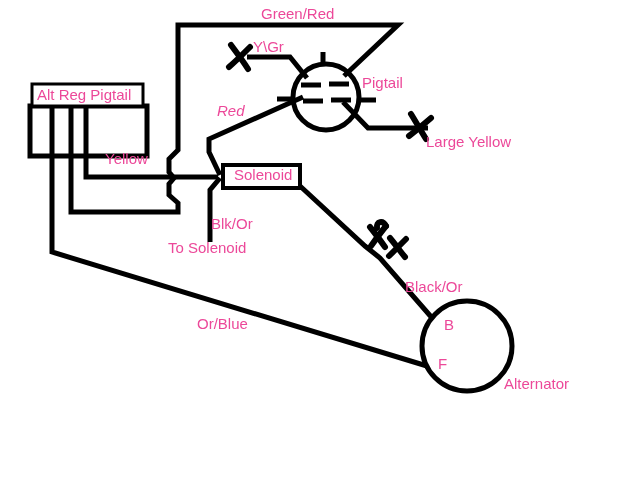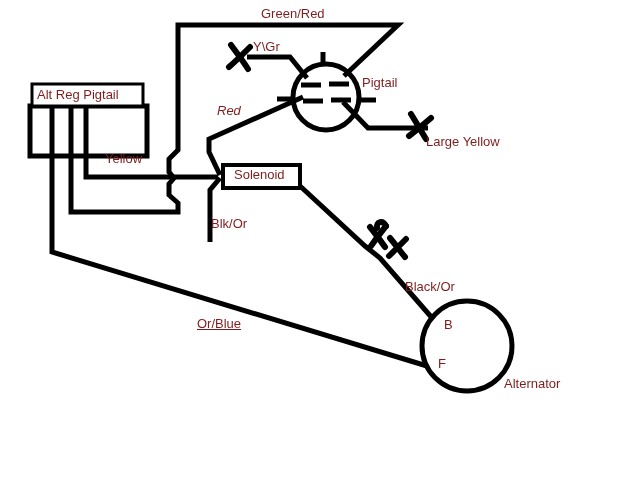--- a/index.html
+++ b/index.html
@@ -15,23 +15,23 @@
     overflow: hidden;
     font-family: "Liberation Sans", sans-serif;
   }
   #linework {
     position: absolute;
     left: 0;
     top: 0;
   }
   .lbl {
     position: absolute;
-    font-size: 13px;
+    font-size: 15px;
     line-height: 16px;
-    color: #7f1d1d;
+    color: #ec4899;
     white-space: nowrap;
   }
 </style>
 </head>
 <body>
 
 <div id="canvas">
 
   <svg id="linework" width="640" height="480" viewBox="0 0 640 480" fill="none" stroke="#000000" stroke-linejoin="miter">
 
@@ -91,19 +91,20 @@
 
   <div class="lbl" style="left:261px; top:6px;">Green/Red</div>
   <div class="lbl" style="left:253px; top:39px;">Y\Gr</div>
   <div class="lbl" style="left:362px; top:75px;">Pigtail</div>
   <div class="lbl" style="left:37px;  top:87px;text-align:center;">Alt Reg Pigtail</div>
   <div class="lbl" style="left:217px; top:103px;font-style:italic;">Red</div>
   <div class="lbl" style="left:382px; top:134px;margin-left:44px;">Large Yellow</div>
   <div class="lbl" style="left:105px; top:151px;">Yellow</div>
   <div class="lbl" style="left:234px; top:167px;">Solenoid</div>
   <div class="lbl" style="left:211px; top:216px;">Blk/Or</div>
+  <div class="lbl" style="left:168px; top:240px;">To Solenoid</div>
   <div class="lbl" style="left:405px; top:279px;">Black/Or</div>
-  <div class="lbl" style="left:197px; top:316px;text-decoration:underline;">Or/Blue</div>
+  <div class="lbl" style="left:197px; top:316px;">Or/Blue</div>
   <div class="lbl" style="left:444px; top:317px;">B</div>
   <div class="lbl" style="left:438px; top:356px;">F</div>
   <div class="lbl" style="left:504px; top:376px;">Alternator</div>
 
 </div>
 
 </body></html>

